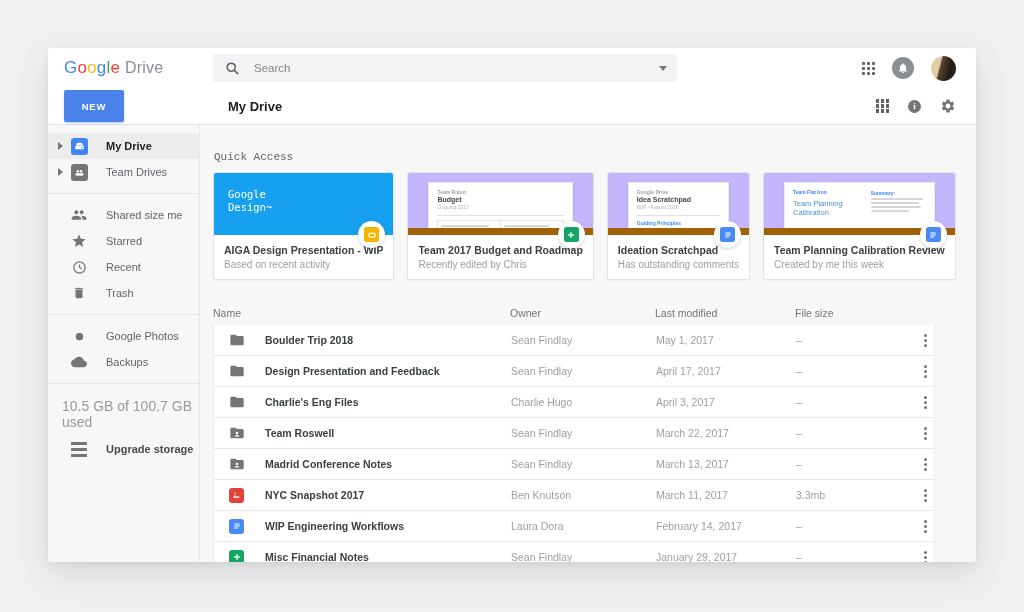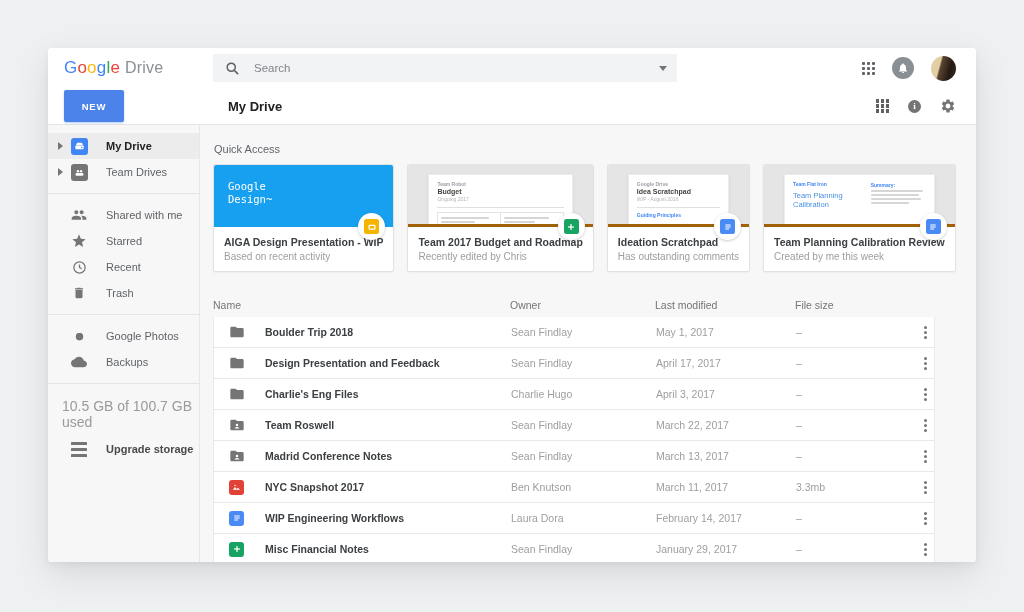--- a/index.html
+++ b/index.html
@@ -46,25 +46,25 @@
   .arrow-slot { width:12px; display:flex; align-items:center; }
   .tri-r { width:0; height:0; border-top:4px solid transparent; border-bottom:4px solid transparent; border-left:5px solid #757575; }
   .icon-slot { width:18px; height:18px; display:flex; align-items:center; justify-content:center; margin-right:18px; }
   .side-div { height:1px; background:#e5e5e5; margin:8px 0; }
   .storage-text { padding:6px 0 2px 14px; font-size:14px; color:#9a9a9a; }
   .sq-icon { width:17px; height:17px; border-radius:3px; display:flex; align-items:center; justify-content:center; }
   .bars i { display:block; width:16px; height:3px; background:#757575; margin:1.5px 0; border-radius:.5px; }
 
   
   .main { flex:1; padding:12px 41px 0 13px; min-width:0; }
-  .qa-heading { font-size:11px; color:#61656a; margin:6px 0 9px 1px; }
+  .qa-heading { font-size:11px; color:#61656a; margin:14px 0 9px 1px;font-family:Liberation Mono, monospace; }
   .cards { display:flex; gap:13px; }
   .card { flex:1; height:108px; background:#fff; border:1px solid #e2e2e2; border-radius:2px; position:relative; cursor:pointer;
     box-shadow:0 1px 2px rgba(0,0,0,.04); }
-  .thumb { height:62px; border-bottom:3px solid #a16207; position:relative; overflow:hidden; background:#e5e5e5; border-radius:2px 2px 0 0; }
+  .thumb { height:62px; border-bottom:7px solid #a16207; position:relative; overflow:hidden; background:#c4b5fd; border-radius:2px 2px 0 0; }
   .thumb.blue { background:#18a0f0; border-bottom:none; }
   .thumb-code { font-family:"DejaVu Sans Mono",monospace; color:#fff; font-size:10.5px; line-height:13px; padding:15px 0 0 14px; white-space:pre-line; }
   .page { position:absolute; left:20px; right:20px; top:9px; bottom:-2px; background:#fff; border:1px solid #ececec;
     box-shadow:0 1px 3px rgba(0,0,0,.08); padding:6px 8px; overflow:hidden; }
   .pv-kicker { font-size:5px; color:#9aa0a6; font-weight:700; }
   .pv-kicker.blue { color:#4285f4; }
   .pv-title { font-size:7px; color:#444; font-weight:700; margin-top:1px; }
   .pv-title.blue { color:#4a90e2; font-size:7.5px; font-weight:400; }
   .pv-sub { font-size:5px; color:#b5b5b5; margin-top:1px; }
   .pv-hr { height:1px; background:#e0e0e0; margin:5px 0 4px; }
@@ -200,21 +200,21 @@
         <span>Team Drives</span>
       </div>
       <div class="side-div"></div>
       <div class="side-item">
         <span class="arrow-slot"></span>
         <span class="icon-slot">
           <svg width="16" height="16" viewBox="0 0 24 24" fill="#757575">
               <path d="M16 11c1.66 0 2.99-1.34 2.99-3S17.66 5 16 5c-1.66 0-3 1.34-3 3s1.34 3 3 3zm-8 0c1.66 0 2.99-1.34 2.99-3S9.66 5 8 5C6.34 5 5 6.34 5 8s1.34 3 3 3zm0 2c-2.33 0-7 1.17-7 3.5V19h14v-2.5c0-2.33-4.67-3.5-7-3.5zm8 0c-.29 0-.62.02-.97.05 1.16.84 1.97 1.97 1.97 3.45V19h6v-2.5c0-2.33-4.67-3.5-7-3.5z"></path>
             </svg>
         </span>
-        <span>Shared with me</span>
+        <span>Shared size me</span>
       </div>
       <div class="side-item">
         <span class="arrow-slot"></span>
         <span class="icon-slot">
           <svg width="16" height="16" viewBox="0 0 24 24" fill="#757575">
               <path d="M12 17.27L18.18 21l-1.64-7.03L22 9.24l-7.19-.61L12 2 9.19 8.63 2 9.24l5.46 4.73L5.82 21z"></path>
             </svg>
         </span>
         <span>Starred</span>
       </div>

